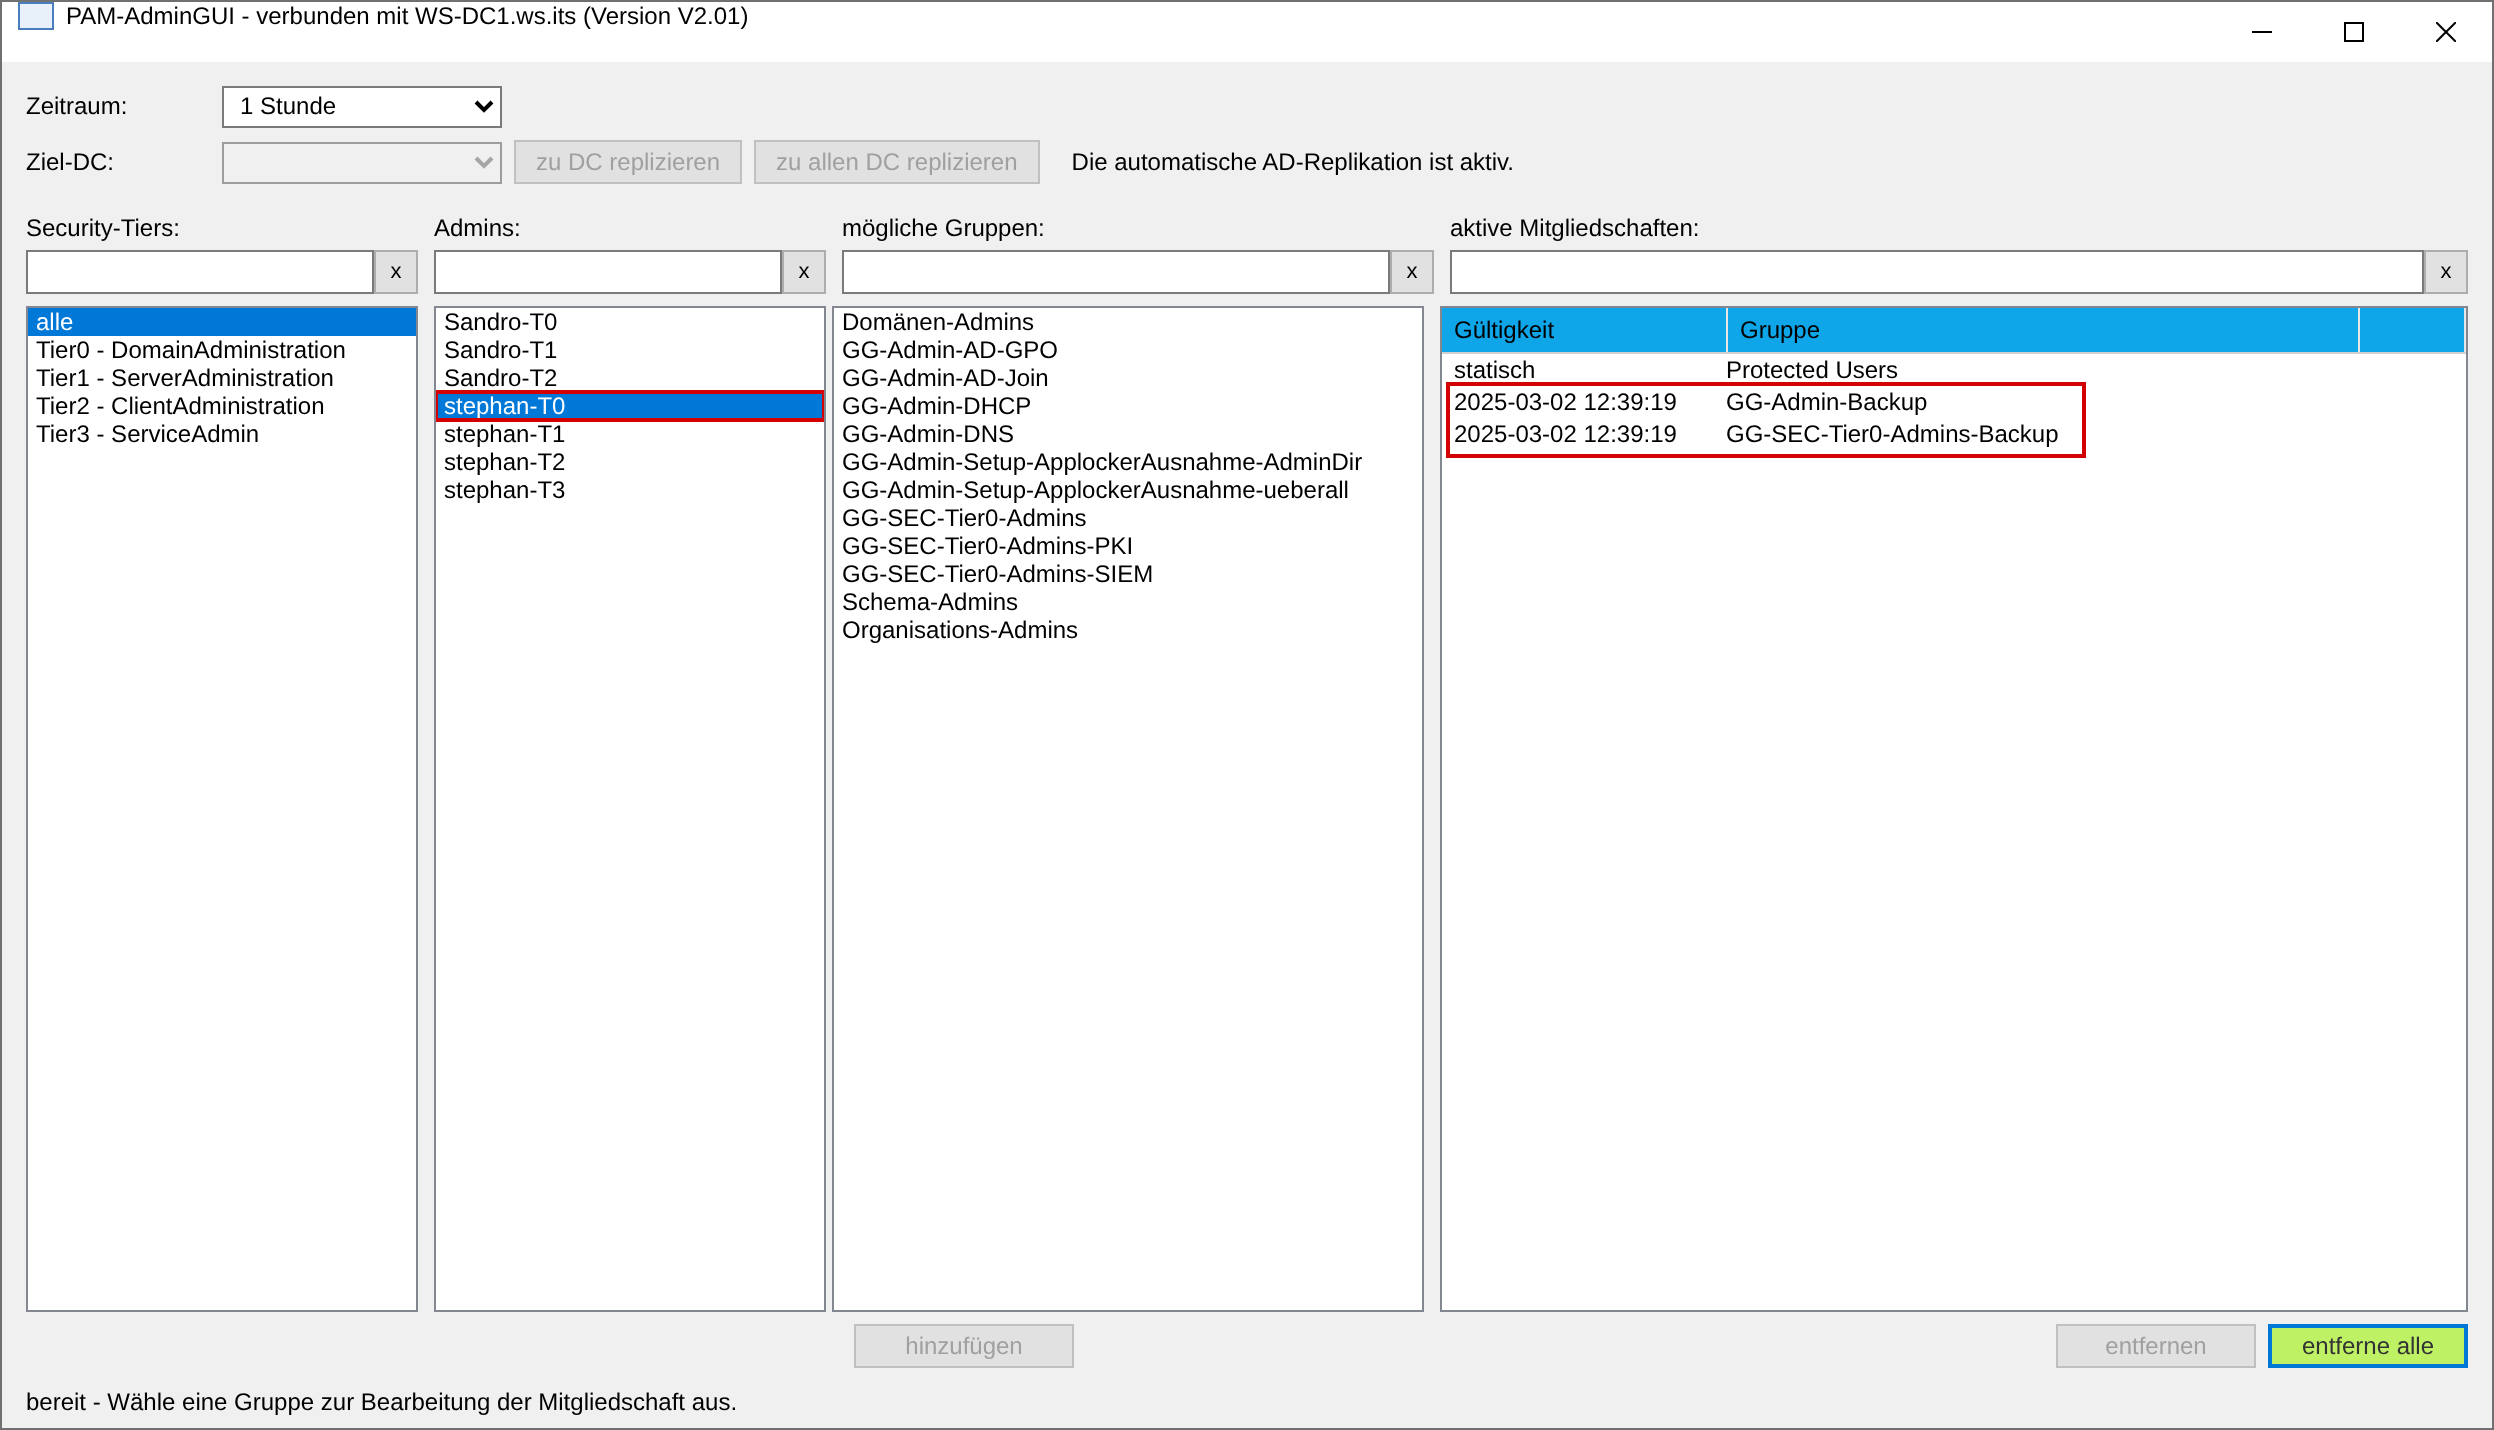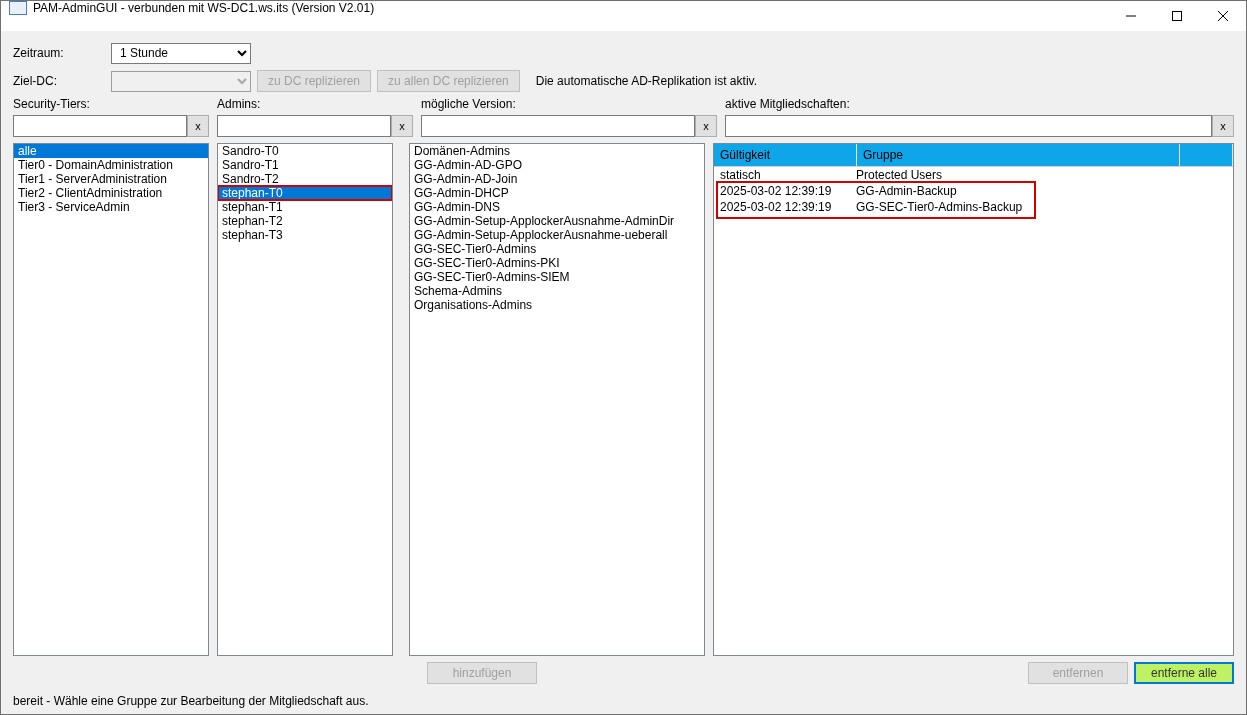--- a/index.html
+++ b/index.html
@@ -11,38 +11,38 @@
   .win-btn{width:46px;display:flex;align-items:center;justify-content:center;font-family:"Segoe MDL2 Assets","Segoe UI Symbol",Arial;font-size:10px;cursor:default}
   .client{flex:1;background:#f0f0f0;padding:10px 12px 6px 12px;display:flex;flex-direction:column;box-sizing:border-box}
   .toprow{display:flex;align-items:center;height:24px;margin-bottom:4px}
   .toprow .lbl{width:98px}
   .select{height:21px;width:140px;border:1px solid #7a7a7a;background:#fff;box-sizing:border-box;padding:0 4px;font-family:inherit;font-size:12px}
   .select.disabled{background:#f0f0f0;color:#888}
   .btn{height:22px;border:1px solid #adadad;background:#bef264;padding:0 10px;font-family:inherit;font-size:12px;margin-left:6px;color:#333;cursor:default}
   .btn.disabled{color:#a0a0a0;background:#e1e1e1;border-color:#c0c0c0}
   .btn.focus{border:2px solid #0078d7;padding:0 9px}
   .infotxt{margin-left:16px;color:#000}
-  .headers{display:flex;}
+  .headers{display:flex;margin-top:10px}
   .col-h{font-size:12px}
   .col1{width:204px}
   .col2{width:204px}
   .col3{width:304px}
   .col4{flex:1}
   .filters{display:flex;margin-top:4px}
   .filterbox{display:flex;align-items:stretch;height:22px;box-sizing:border-box}
   .filterbox input{flex:1;border:1px solid #7a7a7a;background:#fff;padding:0 4px;font-family:inherit;font-size:12px;min-width:0}
   .xb{width:20px;border:1px solid #adadad;background:#e1e1e1;display:flex;align-items:center;justify-content:center;font-size:11px;margin-left:0;cursor:default}
   .f1{width:196px;margin-right:8px}
   .f2{width:196px;margin-right:8px}
   .f3{width:296px;margin-right:8px}
   .f4{flex:1}
   .lists{display:flex;margin-top:6px;flex:1;min-height:0}
   .listbox{border:1px solid #828790;background:#fff;overflow:auto;box-sizing:border-box}
   .l1{width:196px;margin-right:8px}
-  .l2{width:176px;margin-right:16px}
+  .l2{width:196px;margin-right:3px}
   .l3{width:296px;margin-right:8px}
   .l4{flex:1;display:flex;flex-direction:column}
   .li{padding:0 4px;line-height:14px;height:14px;white-space:nowrap;font-size:12px}
   .li.sel{background:#0078d7;color:#fff}
   .li.redbox{outline:2px solid #d40000;outline-offset:-1px}
   .grid-head{display:flex;border-bottom:1px solid #d0d0d0;background:#0ea5e9}
   .gh{padding:4px 6px;font-size:12px;border-right:1px solid #e6e6e6}
   .ghA{width:130px}
   .ghB{flex:1}
   .ghC{width:40px}
@@ -98,21 +98,21 @@
         <option></option>
       </select>
       <button class="btn disabled" disabled="">zu DC replizieren</button>
       <button class="btn disabled" disabled="">zu allen DC replizieren</button>
       <div class="infotxt">Die automatische AD-Replikation ist aktiv.</div>
     </div>
 
     <div class="headers">
       <div class="col-h col1">Security-Tiers:</div>
       <div class="col-h col2">Admins:</div>
-      <div class="col-h col3">mögliche Version:</div>
+      <div class="col-h col3">mögliche Gruppen:</div>
       <div class="col-h col4">aktive Mitgliedschaften:</div>
     </div>
 
     <div class="filters">
       <div class="filterbox f1">
         <input type="text" style="">
         <div class="xb">x</div>
       </div>
       <div class="filterbox f2">
         <input type="text" style="">

